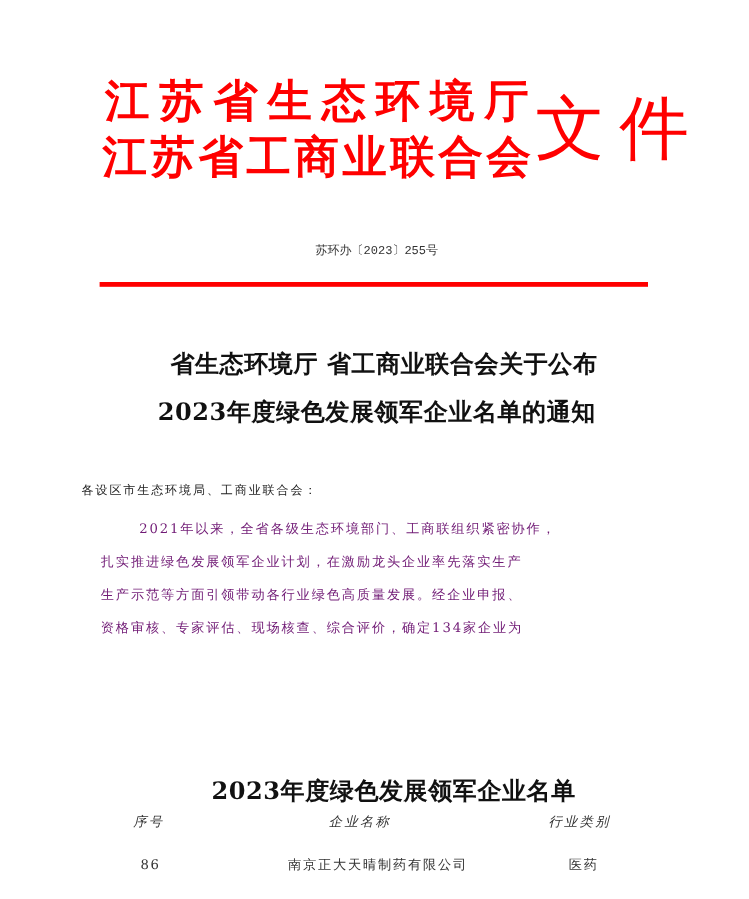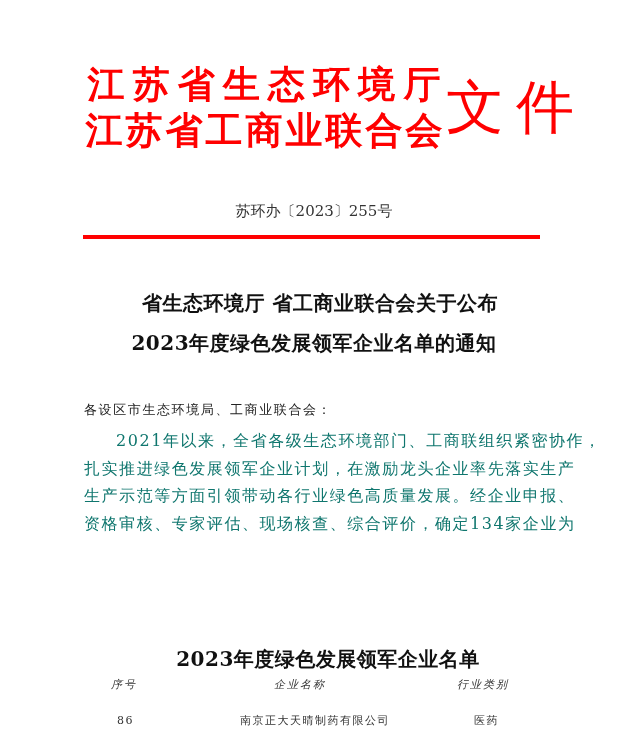--- a/index.html
+++ b/index.html
@@ -50,23 +50,24 @@
       font-size: 58px;
       line-height: 66px;
     }
 
     .doc-number {
       position: absolute;
       left: 0;
       width: 624px;
       top: 200px;
       text-align: center;
-      font-size: 15px;
+      font-size: 10px;
       line-height: 22px;
       color: #333;
+      font-family: Liberation Mono, monospace;
     }
     .doc-number .inner { position: relative; left: 2px; }
 
     .red-rule {
       position: absolute;
       left: 83px;
       top: 235px;
       width: 457px;
       height: 4px;
       background: #ff0000;
@@ -81,36 +82,36 @@
       font-weight: bold;
       font-size: 20px;
       color: #111;
       letter-spacing: 0.5px;
     }
     .notice-title-1 { top: 288px; line-height: 30px; left: 8px; }
     .notice-title-2 { top: 328px; line-height: 30px; left: 2px; }
 
     .body-text {
       position: absolute;
-      left: 84px;
+      left: 68px;
       width: 460px;
-      font-size: 13px;
+      font-size: 10px;
       color: #222;
       letter-spacing: 1.6px;
       white-space: nowrap;
     }
     .salutation { top: 399px; line-height: 22px; }
     .p-line { line-height: 22px; }
     .para { position: absolute; left: 84px; top: 427px; width: 470px; }
     .para .p-line {
       height: 27.5px;
       line-height: 27.5px;
-      font-size: 16px;
+      font-size: 11px;
       letter-spacing: 1.55px;
-      color: #0f766e;
+      color: #701a75;
       white-space: nowrap;
     }
     .para .p-line.first { padding-left: 32px; }
 
     .list-title {
       position: absolute;
       left: 0;
       width: 624px;
       top: 645px;
       text-align: center;

